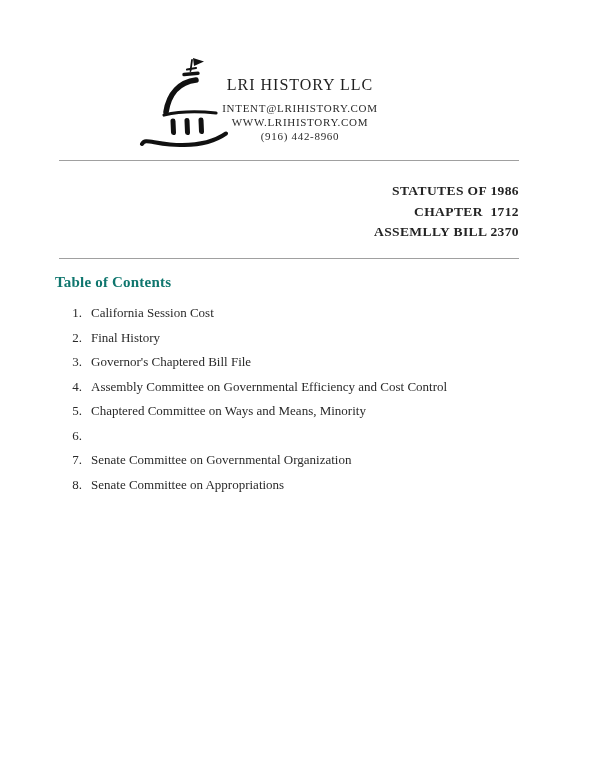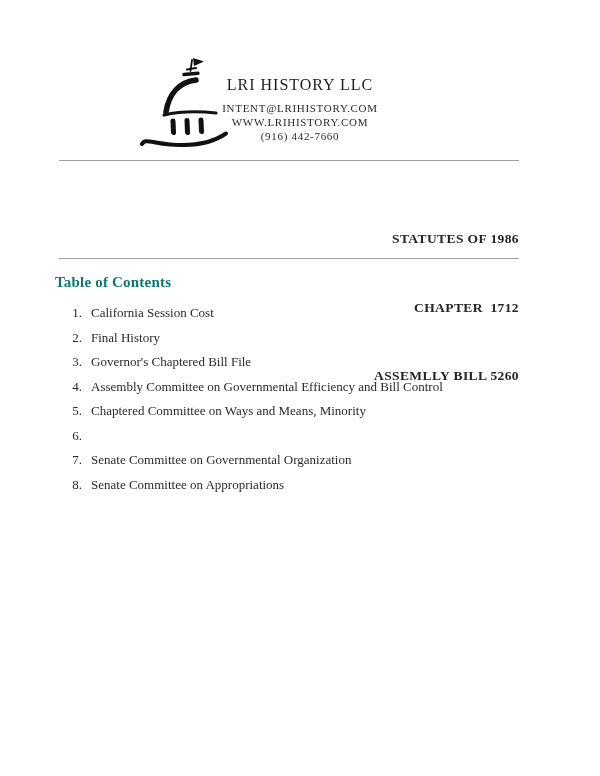--- a/index.html
+++ b/index.html
@@ -20,21 +20,21 @@
   .rule{position:absolute;left:59px;width:460px;height:0;border-top:1px solid #a0a0a0;}
   .rule-1{top:160px;}
   .rule-2{top:258px;}
   
   .ref{
     position:absolute;right:81px;top:181px;
     text-align:right;font-weight:bold;
     font-size:13.5px;line-height:20.5px;letter-spacing:0.4px;
     color:#242424;
   }
-  .ref-line{white-space:pre;margin-top:48px;}
+  .ref-line{white-space:pre;}
   
   .toc-heading{
     position:absolute;left:55px;top:274px;
     font-size:15px;font-weight:bold;letter-spacing:0.2px;color:#0f766e;
   }
   .toc-list{
     position:absolute;left:68px;top:306px;
     margin:0;padding:0;list-style:none;
     font-size:13px;color:#2a2a2a;
   }
@@ -59,29 +59,29 @@
       <path d="M51,63.5 l0.5,12" stroke="#111" stroke-width="5" fill="none" stroke-linecap="round"></path>
       <path d="M65,63 l0.5,11.5" stroke="#111" stroke-width="5" fill="none" stroke-linecap="round"></path>
       <path d="M6,87 C9,81.5 14,85.5 34,87.5 C58,89.5 77,85.5 90,76.5" stroke="#111" stroke-width="4" fill="none" stroke-linecap="round"></path>
     </svg>
   </div>
 
   <div class="hdr-text">
     <div class="company">LRI HISTORY LLC</div>
     <div class="contact-line">INTENT@LRIHISTORY.COM</div>
     <div class="contact-line">WWW.LRIHISTORY.COM</div>
-    <div class="contact-line">(916) 442-7660</div>
+    <div class="contact-line">(916) 442-8960</div>
   </div>
 
   <div class="rule rule-1"></div>
 
   <div class="ref">
     <div class="ref-line">STATUTES OF 1986</div>
     <div class="ref-line">CHAPTER  1712</div>
-    <div class="ref-line">ASSEMLLY BILL 5260</div>
+    <div class="ref-line">ASSEMLLY BILL 2370</div>
   </div>
 
   <div class="rule rule-2"></div>
 
   <div class="toc-heading">Table of Contents</div>
 
   <ol class="toc-list">
     <li class="toc-item">
       <span class="toc-num">1.</span>
       <span class="toc-label">California Session Cost</span>
@@ -89,21 +89,21 @@
     <li class="toc-item">
       <span class="toc-num">2.</span>
       <span class="toc-label">Final History</span>
     </li>
     <li class="toc-item">
       <span class="toc-num">3.</span>
       <span class="toc-label">Governor's Chaptered Bill File</span>
     </li>
     <li class="toc-item">
       <span class="toc-num">4.</span>
-      <span class="toc-label">Assembly Committee on Governmental Efficiency and Bill Control</span>
+      <span class="toc-label">Assembly Committee on Governmental Efficiency and Cost Control</span>
     </li>
     <li class="toc-item">
       <span class="toc-num">5.</span>
       <span class="toc-label">Chaptered Committee on Ways and Means, Minority</span>
     </li>
     <li class="toc-item">
       <span class="toc-num">6.</span>
     </li>
     <li class="toc-item">
       <span class="toc-num">7.</span>

